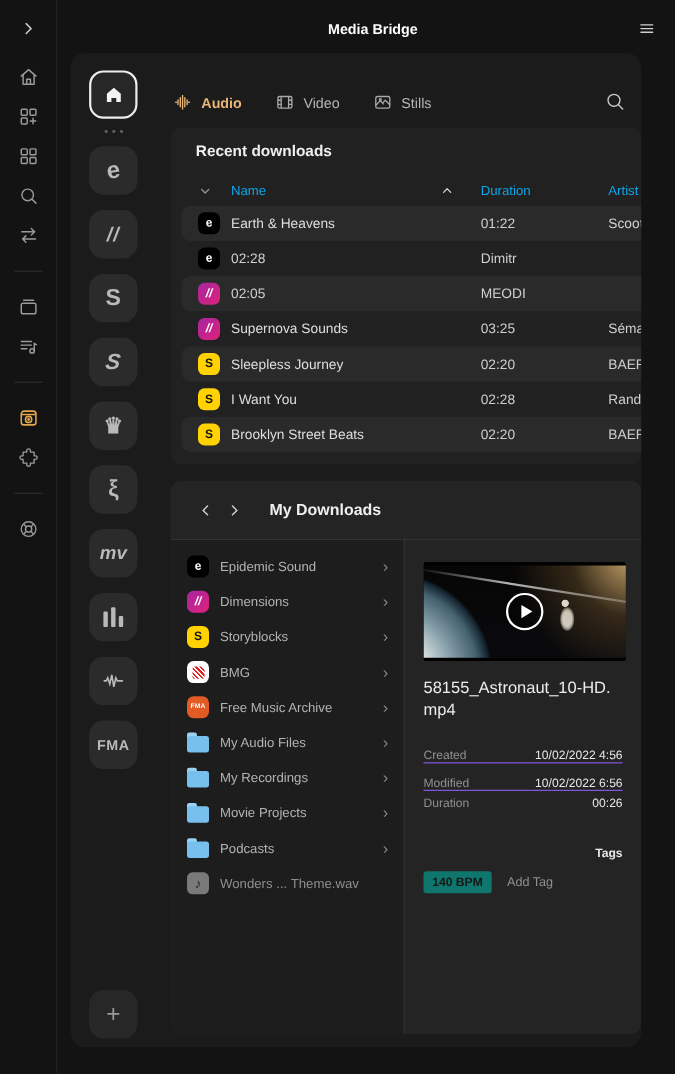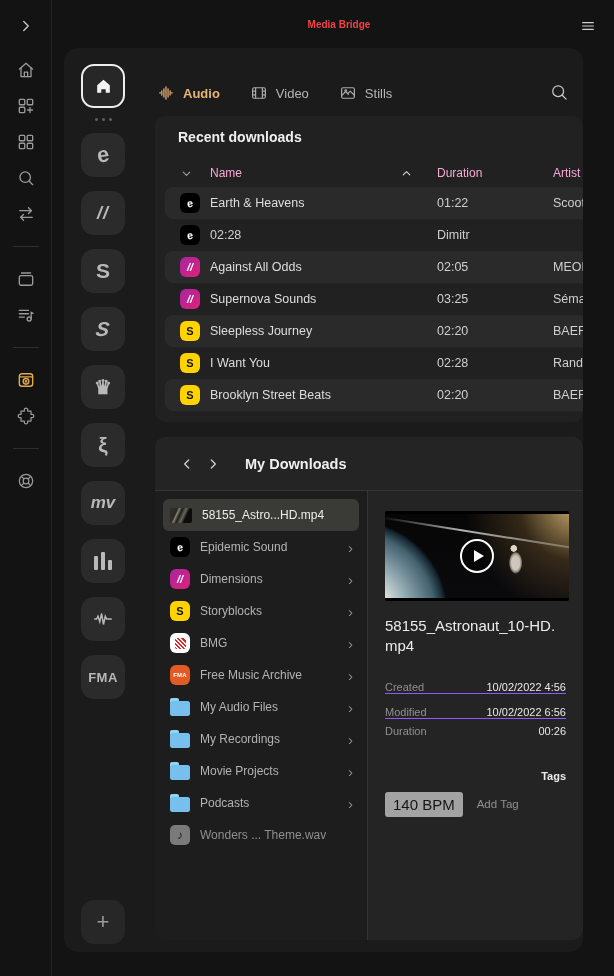--- a/index.html
+++ b/index.html
@@ -30,21 +30,21 @@
   .side-rail .rule {
     width:26px; height:1px; background:#2e2e2e; margin:6px 0 22px 0;
   }
 
   
   .topbar {
     position:absolute; left:52px; right:0; top:0; height:48px;
   }
   .topbar .title {
     position:absolute; left:12px; right:0; top:19px;
-    text-align:center; font-size:10px; font-weight:bold; color:#ef4444;
+    text-align:center; font-size:13px; font-weight:bold; color:#ffffff;
   }
   .topbar .menu-btn {
     position:absolute; right:17px; top:18px; width:18px; height:16px;
     color:#d0d0d0; cursor:pointer;
   }
 
   
   .panel {
     position:absolute; left:64px; top:48px; width:519px; height:904px;
     background:#1b1b1b; border-radius:14px;
@@ -105,21 +105,21 @@
   .recent-card {
     margin:14px 0 0 13px; width:428px; flex:none;
     background:#212121; border-radius:10px;
     padding:13px 0 11px 0; overflow:hidden;
   }
   .recent-card h2 { font-size:14px; font-weight:bold; color:#efefef;
                     margin:0 0 14px 23px; }
   .thead {
     display:grid; grid-template-columns:30px 227px 116px 90px;
     padding-left:25px; height:28px; align-items:center;
-    color:#f9a8d4; font-size:12px;
+    color:#0ea5e9; font-size:12px;
   }
   .thead .sort-ic { width:13px; height:13px; color:#9a9a9a; cursor:pointer; }
   .thead .name-col { display:flex; align-items:center; justify-content:space-between;
                      padding-right:24px; cursor:pointer; }
   .trow {
     display:grid; grid-template-columns:30px 227px 116px 90px;
     margin-left:10px; margin-right:-20px; padding-left:15px;
     height:32px; align-items:center; border-radius:8px;
     font-size:12.5px; color:#dedede; cursor:pointer; white-space:nowrap;
   }
@@ -205,21 +205,21 @@
              word-break:break-all; }
   .meta { margin-top:12px; }
   .m-row { height:25px; display:flex; align-items:center; justify-content:space-between;
            font-size:11px; }
   .m-row.divided { border-bottom:1px solid #8b5cf6;align-items:flex-end; }
   .m-row .k { color:#909090; }
   .m-row .v { color:#e8e8e8; }
   .tags { margin-top:26px; }
   .tags h4 { font-size:11px; font-weight:bold; color:#eaeaea; margin-bottom:10px;text-align:right; }
   .tag-row { display:flex; align-items:center; gap:14px; }
-  .tag-pill { background:#a3a3a3; color:#161616; font-size:15px; font-weight:normal;
+  .tag-pill { background:#0f766e; color:#161616; font-size:11px; font-weight:bold;
               padding:4px 8px; border-radius:3px; cursor:pointer; }
   .add-tag { font-size:11.5px; color:#8f8f8f; cursor:pointer; }
 </style>
 </head>
 <body>
 
 <nav class="side-rail">
   <div class="ico first">
     <svg viewBox="0 0 24 24" width="18" height="18" fill="none" stroke="currentColor" stroke-width="1.8" stroke-linecap="round" stroke-linejoin="round">
         <path d="M9 6l6 6-6 6"></path>
@@ -430,21 +430,20 @@
       </div>
       <div class="trow">
         <span class="src-ic src-epidemic">
             <span>e</span>
           </span>
         <span class="dur">02:28</span>
         <span class="art">Dimitr</span>
       </div>
       <div class="trow striped">
         <span class="src-ic src-soundstripe">//</span>
-        <span class="nm">Against All Odds</span>
         <span class="dur">02:05</span>
         <span class="art">MEODI</span>
       </div>
       <div class="trow">
         <span class="src-ic src-soundstripe">//</span>
         <span class="nm">Supernova Sounds</span>
         <span class="dur">03:25</span>
         <span class="art">Séman</span>
       </div>
       <div class="trow striped">
@@ -478,24 +477,20 @@
           <svg viewBox="0 0 24 24" width="16" height="16" fill="none" stroke="currentColor" stroke-width="2" stroke-linecap="round" stroke-linejoin="round">
               <path d="M9.5 6l6 6-6 6"></path>
             </svg>
         </span>
         <h3>My Downloads</h3>
       </div>
 
       <div class="dl-body">
 
         <div class="file-list">
-          <div class="f-item selected">
-            <span class="src-thumb"></span>
-            <span class="lbl">58155_Astro...HD.mp4</span>
-          </div>
           <div class="f-item">
             <span class="src-ic src-epidemic">
                 <span>e</span>
               </span>
             <span class="lbl">Epidemic Sound</span>
             <span class="chev">›</span>
           </div>
           <div class="f-item">
             <span class="src-ic src-soundstripe">//</span>
             <span class="lbl">Dimensions</span>

